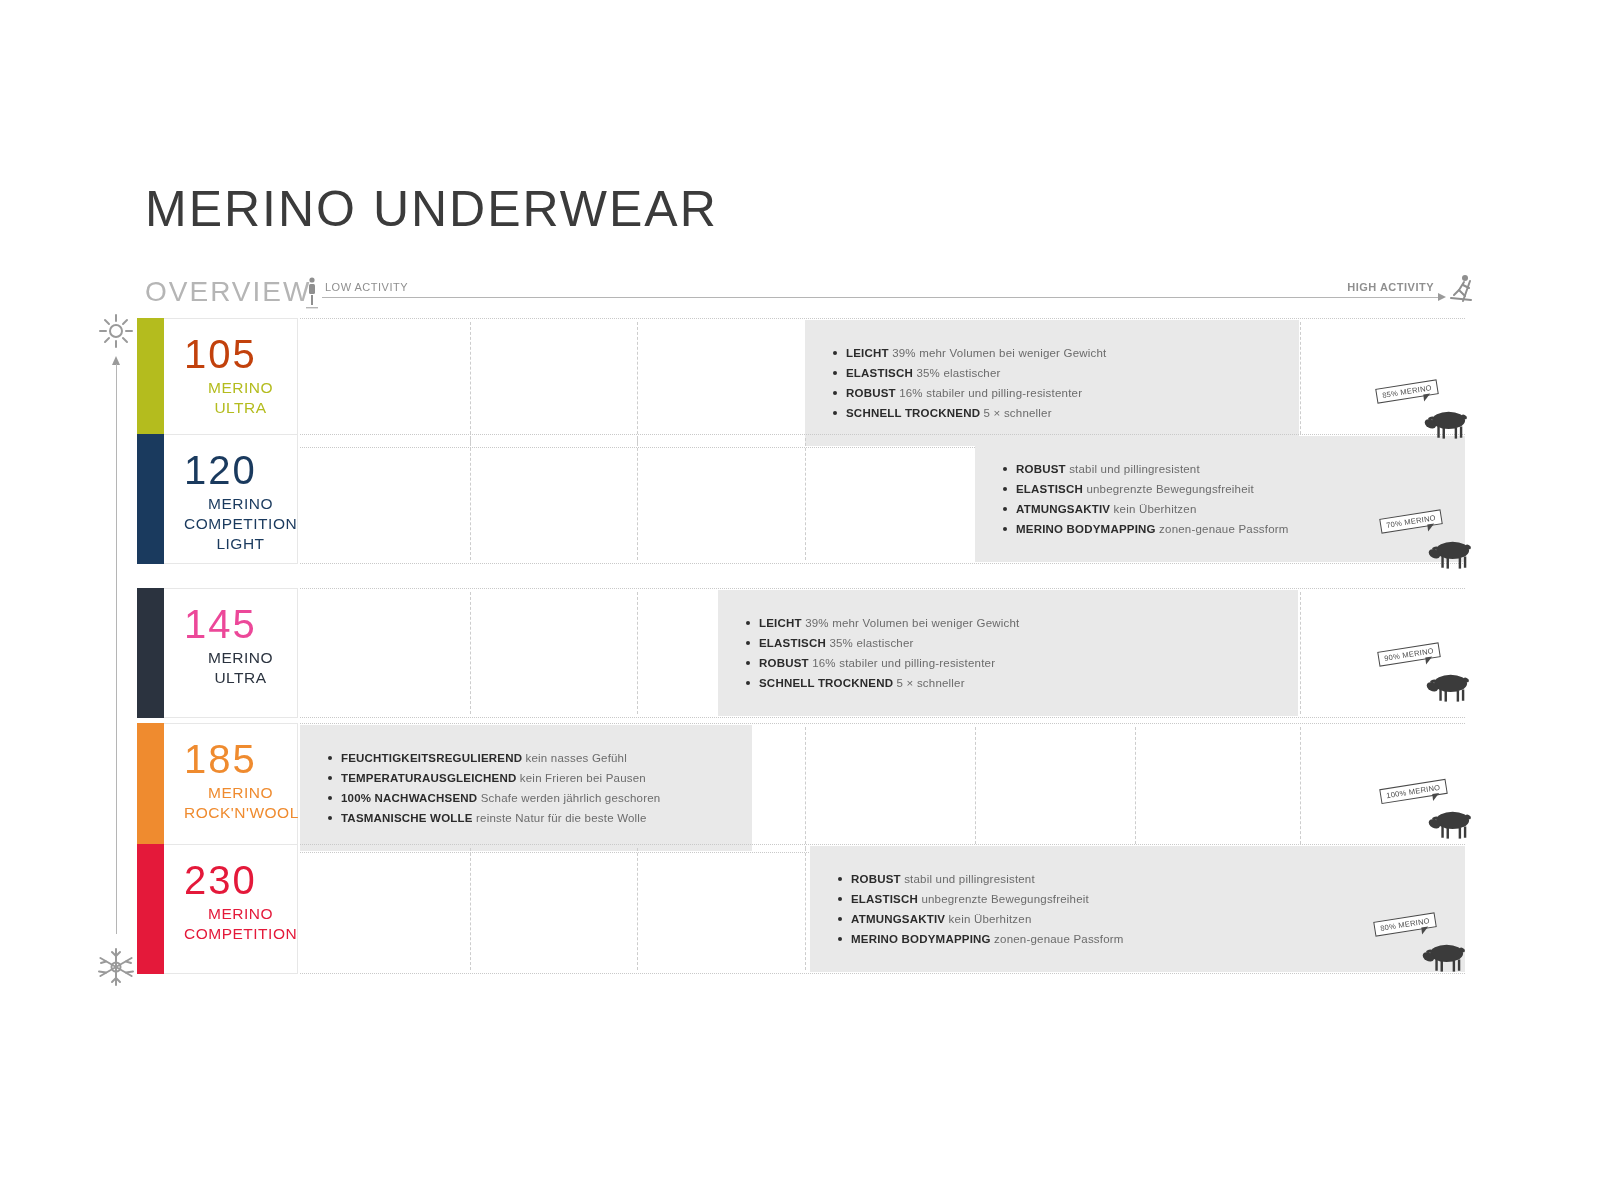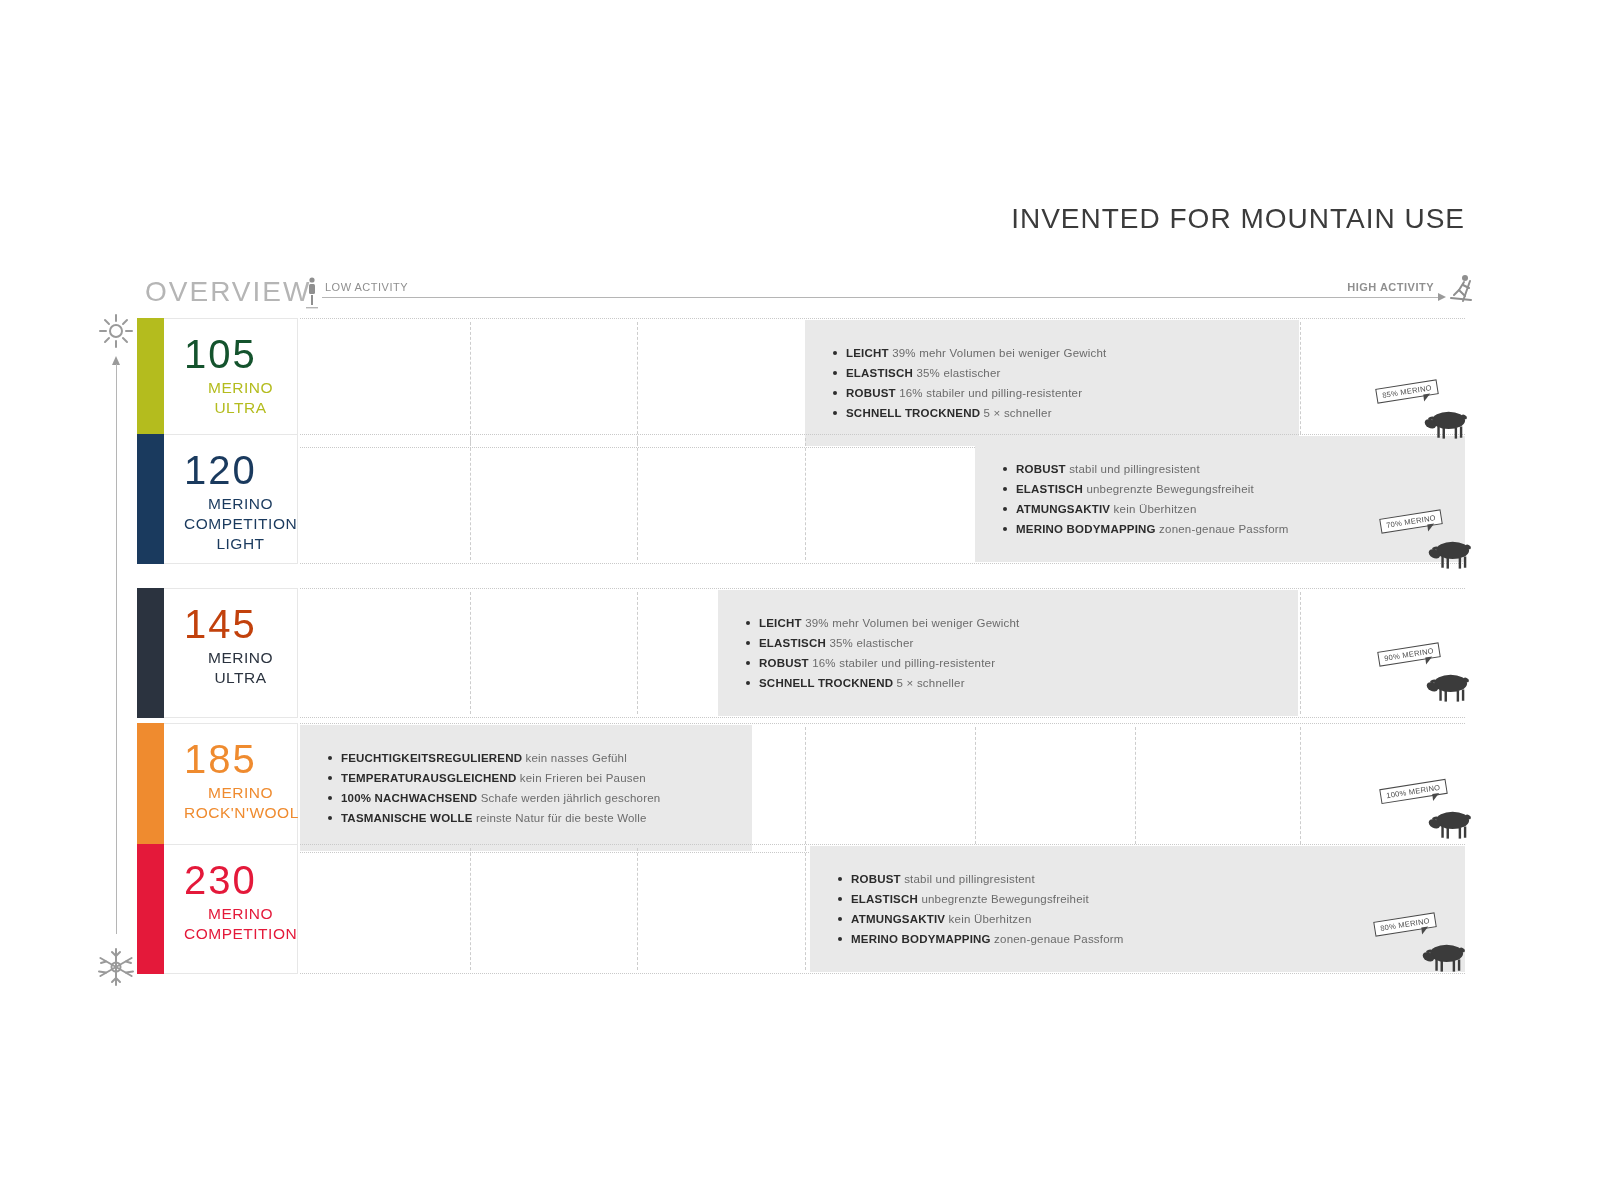--- a/index.html
+++ b/index.html
@@ -84,21 +84,21 @@
   .sheep-svg { position:absolute; right:0; bottom:0; }
 
   svg .ink { fill:#3b3b3b; }
   svg .grayink { stroke:#8f8f8f; fill:none; stroke-width:2; stroke-linecap:round; }
 </style>
 </head>
 <body>
 
 <div class="page">
 
-  <div class="tagline">INVENTED FOR MOUNTAIN USE</div>
+  <div class="title">MERINO UNDERWEAR</div>
   <div class="overview">OVERVIEW</div>
 
   <svg class="person-icon" width="14" height="36" viewBox="0 0 14 36">
     <circle cx="7" cy="4" r="2.6" fill="#8f8f8f"></circle>
     <rect x="4" y="8" width="6" height="10" rx="1.5" fill="#8f8f8f"></rect>
     <rect x="6" y="19" width="2" height="10" fill="#8f8f8f"></rect>
     <rect x="1" y="31" width="12" height="1.4" fill="#b5b5b5"></rect>
   </svg>
   <div class="low-label">LOW ACTIVITY</div>
   <div class="axis-line"></div>
@@ -141,21 +141,21 @@
         <line x1="4" y1="25.5" x2="11" y2="26.5"></line>
       <line x1="36" y1="17" x2="31" y2="15.5"></line>
         <line x1="38" y1="25.5" x2="31" y2="26.5"></line>
     </g>
     <circle cx="21" cy="21" r="4.5" fill="none" stroke="#9a9a9a" stroke-width="2"></circle>
   </svg>
 
   <div class="row row-1">
     <div class="bar" style="background: rgb(180, 188, 30);"></div>
     <div class="plabel">
-      <div class="weight" style="color: #14532d;">105</div>
+      <div class="weight" style="color: #c2410c;">105</div>
       <div class="pname" style="color: rgb(180, 188, 30);">
         <div>MERINO</div>
         <div>ULTRA</div>
         <div></div>
       </div>
     </div>
     <div class="grid">
       <i class="col c1"></i>
       <i class="col c2"></i>
       <i class="col c3"></i>
@@ -197,21 +197,21 @@
           <li><b>ATMUNGSAKTIV</b> <span>kein Überhitzen</span></li>
           <li><b>MERINO BODYMAPPING</b> <span>zonen-genaue Passform</span></li>
         </ul>
       </div>
     </div>
   </div>
 
   <div class="row row-3">
     <div class="bar" style="background: rgb(43, 51, 63);"></div>
     <div class="plabel">
-      <div class="weight" style="color: #c2410c;">145</div>
+      <div class="weight" style="color: #ec4899;">145</div>
       <div class="pname" style="color: rgb(43, 51, 63);">
         <div>MERINO</div>
         <div>ULTRA</div>
         <div></div>
       </div>
     </div>
     <div class="grid">
       <i class="col c1"></i>
       <i class="col c2"></i>
       <i class="col c3"></i>

